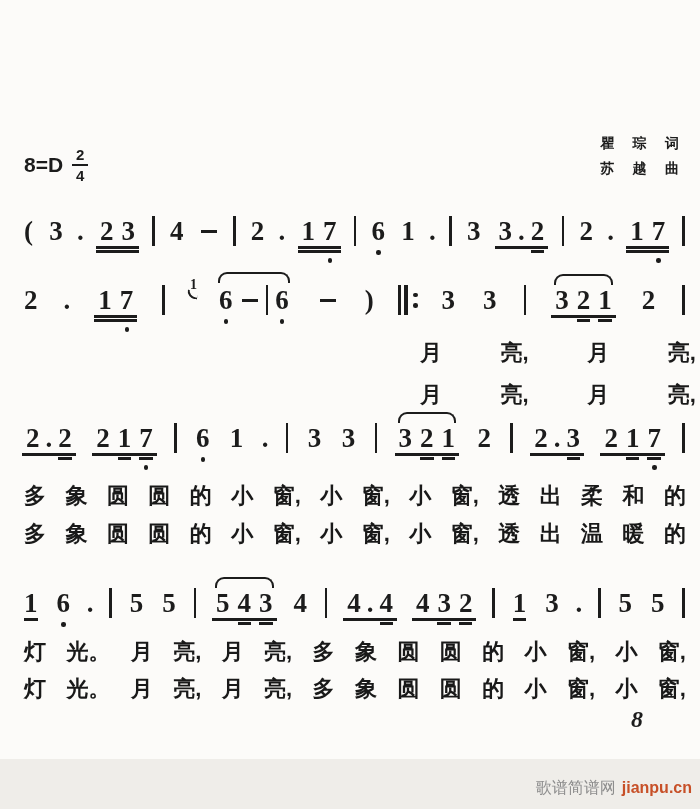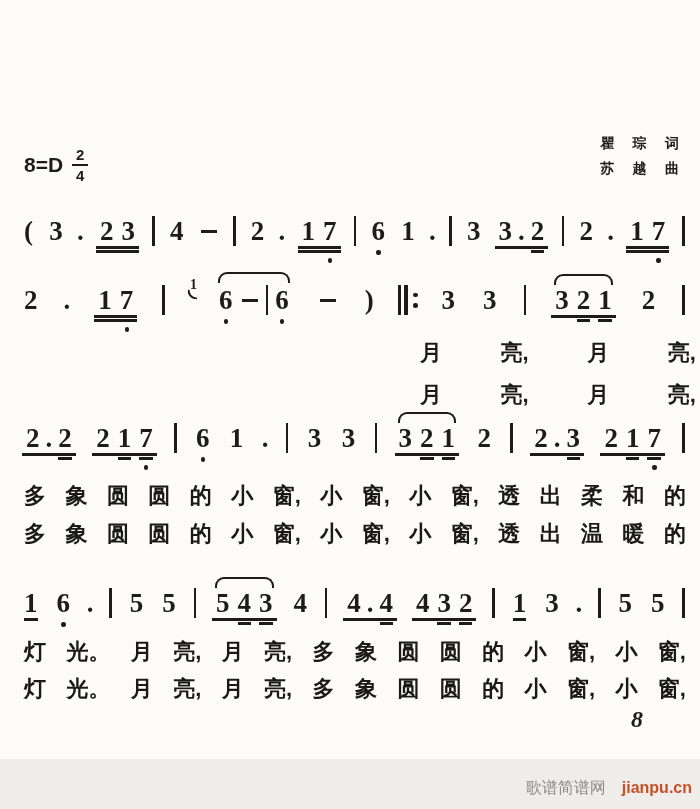--- a/index.html
+++ b/index.html
@@ -49,21 +49,21 @@
         font-size:22px; color:#191919; }
   .lyr-full{ left:24px; right:14px; }
   .lyr-right{ left:420px; width:276px; }
   .syl{ white-space:nowrap; }
 
   .pagenum{ position:absolute; right:56px; top:706px; font-style:italic; font-weight:700;
             font-size:24px; letter-spacing:1px; }
   .band{ position:absolute; left:0; right:0; bottom:0; height:50px; background:#efede9; }
   .wm{ position:absolute; right:8px; bottom:10px; font-size:16px;
        font-family:"Liberation Sans","DejaVu Sans",sans-serif; }
-  .wm-site{ color:#8d8d8d; margin-right:16px; }
+  .wm-site{ color:#8d8d8d; margin-right:6px; }
   .wm-dom{ color:#c75028; font-weight:700; }
 </style>
 </head>
 <body>
 
 <div class="sheet">
 
 
   <div class="keysig">
     <span>8=D</span>

